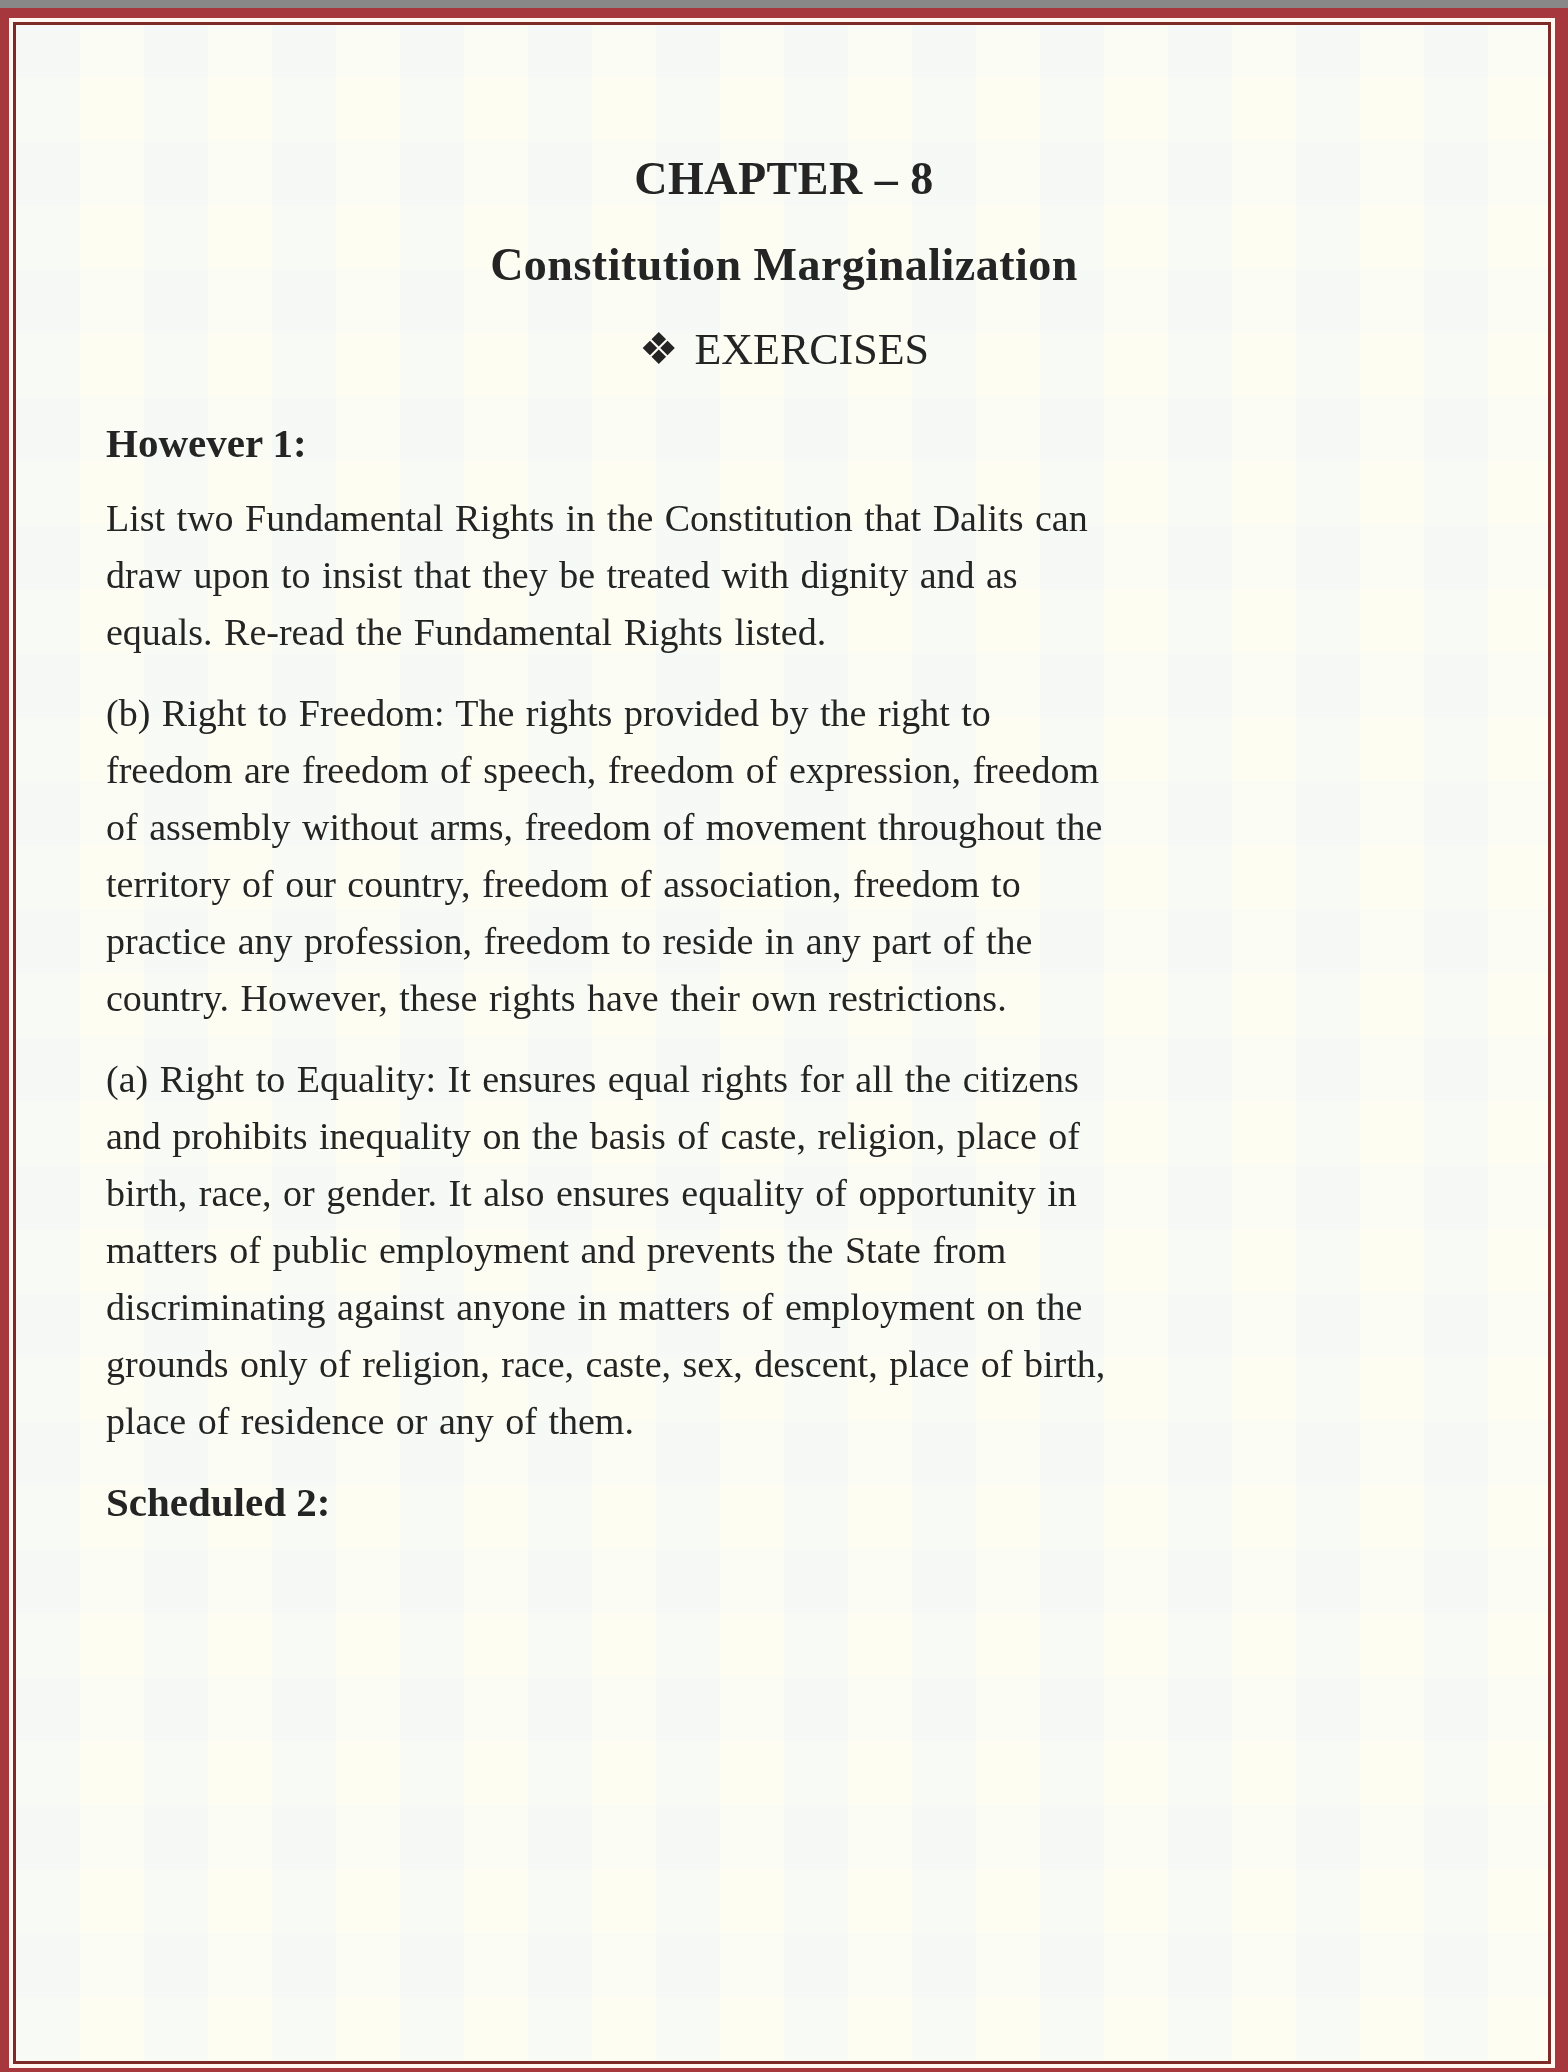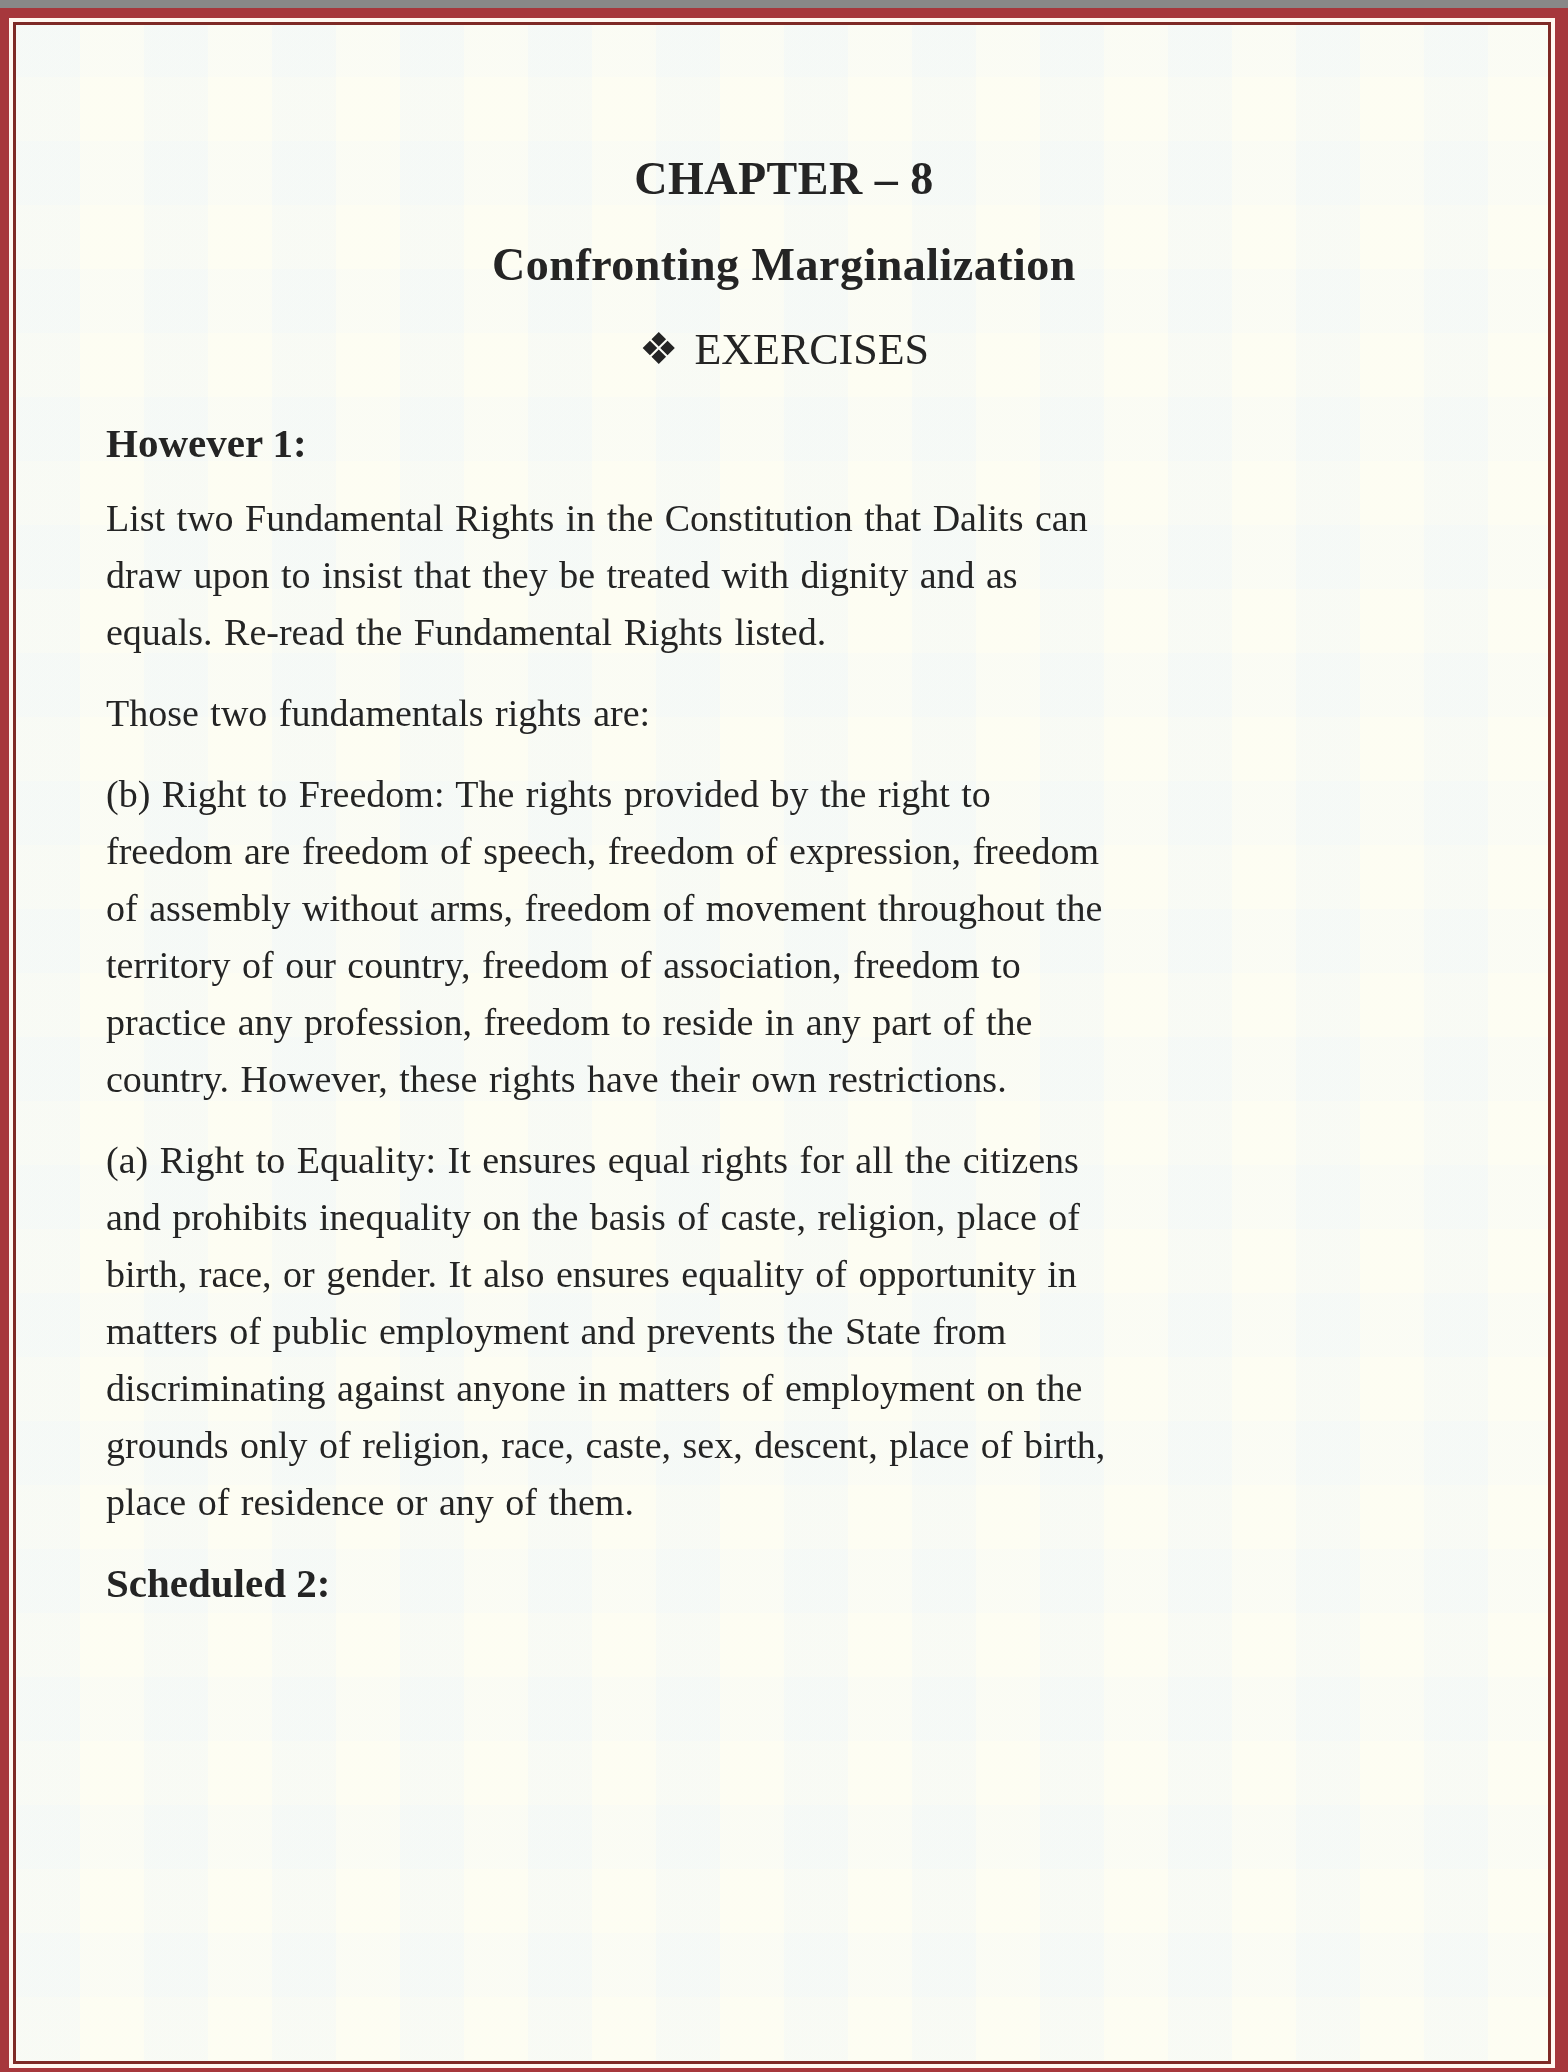--- a/index.html
+++ b/index.html
@@ -78,34 +78,33 @@
 </head>
 <body>
 
 <div class="canvas">
   <div class="frame-gap">
     <div class="page">
       <div class="content">
 
         <div class="chapter-heading">CHAPTER – 8</div>
 
-        <div class="chapter-title">Confronting Marginalization</div>
+        <div class="chapter-title">Constitution Marginalization</div>
 
         <div class="exercises-heading">
           <span class="marker">❖</span><span>EXERCISES</span>
         </div>
 
         <div class="q-heading">However 1:</div>
 
         <div class="para">List two Fundamental Rights in the Constitution that Dalits can
 draw upon to insist that they be treated with dignity and as
 equals. Re-read the Fundamental Rights listed.</div>
 
 
-        <div class="para">Those two fundamentals rights are:</div>
 
         <div class="para">(b) Right to Freedom: The rights provided by the right to
 freedom are freedom of speech, freedom of expression, freedom
 of assembly without arms, freedom of movement throughout the
 territory of our country, freedom of association, freedom to
 practice any profession, freedom to reside in any part of the
 country. However, these rights have their own restrictions.</div>
 
         <div class="para">(a) Right to Equality: It ensures equal rights for all the citizens
 and prohibits inequality on the basis of caste, religion, place of

